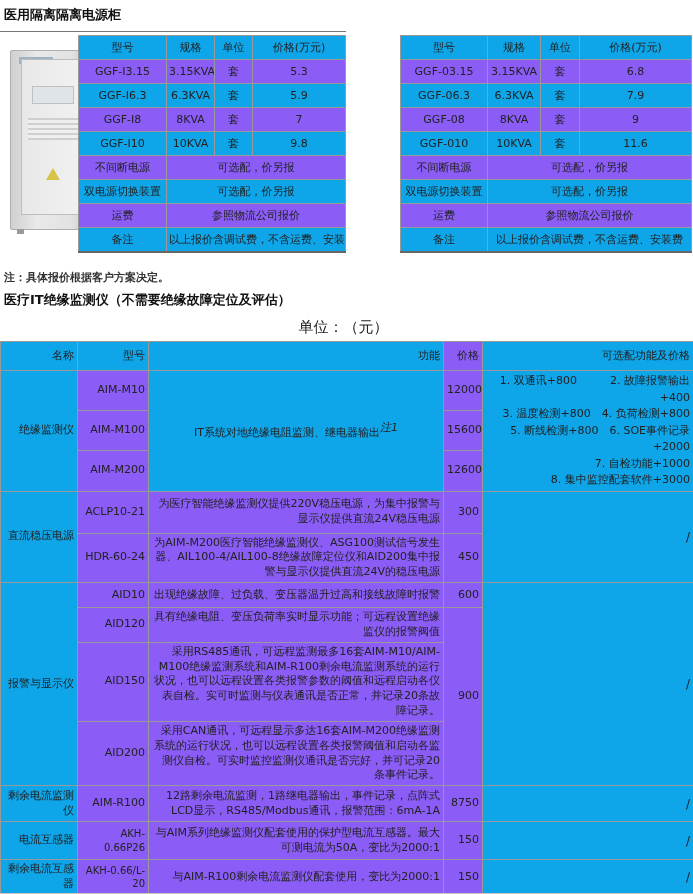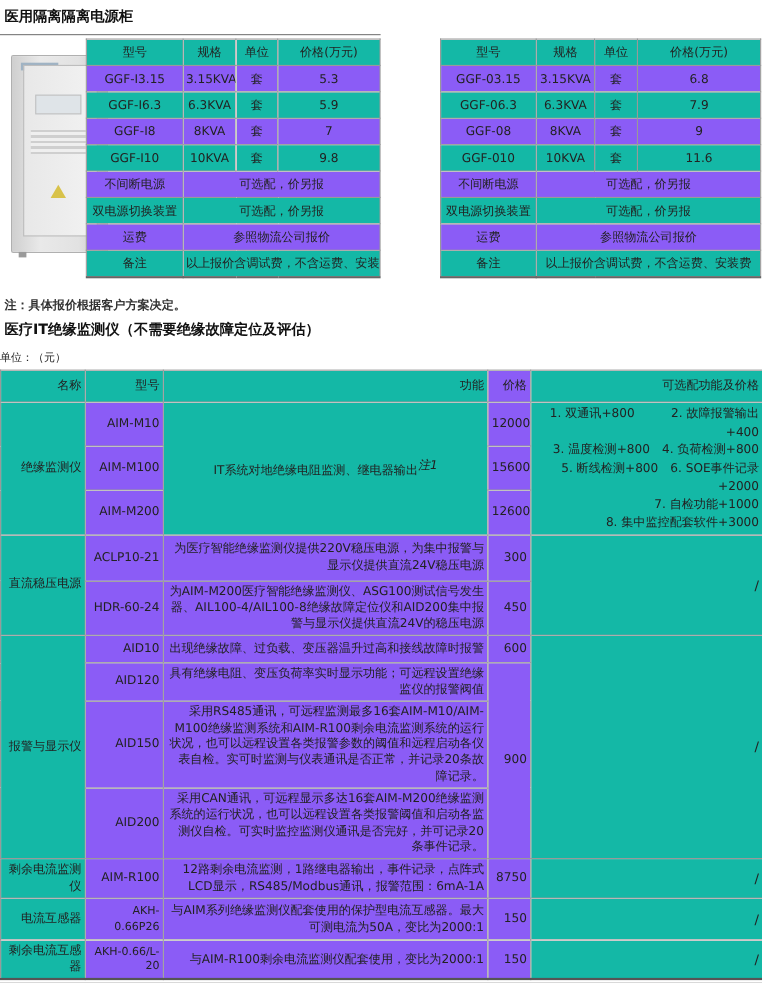--- a/index.html
+++ b/index.html
@@ -6,40 +6,40 @@
   body{width:693px;height:894px;overflow:hidden;position:relative;
        font-family:"DejaVu Sans","Liberation Sans",sans-serif;color:#222;}
   .sec-title{font-size:13px;font-weight:bold;color:#111;padding:6px 12px 7px 4px;}
   .rule-left{width:346px;height:1px;background:#777;}
   
   .s1-wrap{position:relative;height:232px;}
   .pricetable{border-collapse:collapse;font-size:11px;table-layout:fixed;position:absolute;top:3px;}
   .pricetable td,.pricetable th{border:1px solid #999;text-align:center;padding:1px 2px;
        font-weight:normal;height:21px;overflow:hidden;white-space:nowrap;}
   .pricetable{border-bottom:2px solid #666;}
-  .g{background:#14b8a6;}
+  .g{background:#0ea5e9;}
   .w{background:#8b5cf6;}
   #tbl-left{left:78px;width:267px;}
   #tbl-right{left:400px;width:291px;}
   .note{font-size:11px;font-weight:bold;color:#333;padding:6px 4px 0 4px;}
   
   .cabinet{position:absolute;left:10px;top:18px;width:86px;height:178px;
        background:linear-gradient(90deg,#cfcfcf,#e9e9e9 30%,#e2e2e2 70%,#c4c4c4);
        border:1px solid #b0b0b0;border-radius:2px;}
   .cab-door{position:absolute;left:10px;top:8px;right:8px;bottom:14px;
        background:linear-gradient(90deg,#e8e8e8,#f2f2f2);border:1px solid #bdbdbd;}
   .cab-logo{position:absolute;left:8px;top:6px;width:34px;height:7px;background:#9fb3c4;}
   .cab-screen{position:absolute;left:10px;top:26px;width:40px;height:16px;background:#dfe4e8;border:1px solid #c0c0c0;}
   .cab-vents{position:absolute;left:6px;top:58px;width:50px;height:22px;
        background:repeating-linear-gradient(#cfcfcf 0 2px,#efefef 2px 5px);}
   .cab-warn{position:absolute;left:24px;bottom:34px;width:0;height:0;
        border-left:7px solid transparent;border-right:7px solid transparent;border-bottom:12px solid #d8c24a;}
   .cab-foot{position:absolute;bottom:-5px;width:7px;height:5px;background:#9a9a9a;}
   
-  .unit-label{font-size:10px;text-align:left;padding:2px 6px 4px 0;color:#222;}
+  .unit-label{font-size:15px;text-align:center;padding:2px 6px 4px 0;color:#222;}
   .maintable{border-collapse:collapse;font-size:11px;table-layout:fixed;width:693px;
        border-bottom:2px solid #555;}
   .maintable td,.maintable th{border:1px solid #999;text-align:right;padding:2px 3px;
        font-weight:normal;line-height:1.35;overflow:hidden;}
   .maintable th{height:24px;}
   .fn{text-align:left;padding:3px 6px;}
   .opts{text-align:left;vertical-align:top;padding:5px 6px;}
   .opt-line{line-height:1.5;}
   .slash{font-size:12px;}
   sup{font-size:11px;font-style:italic;}

